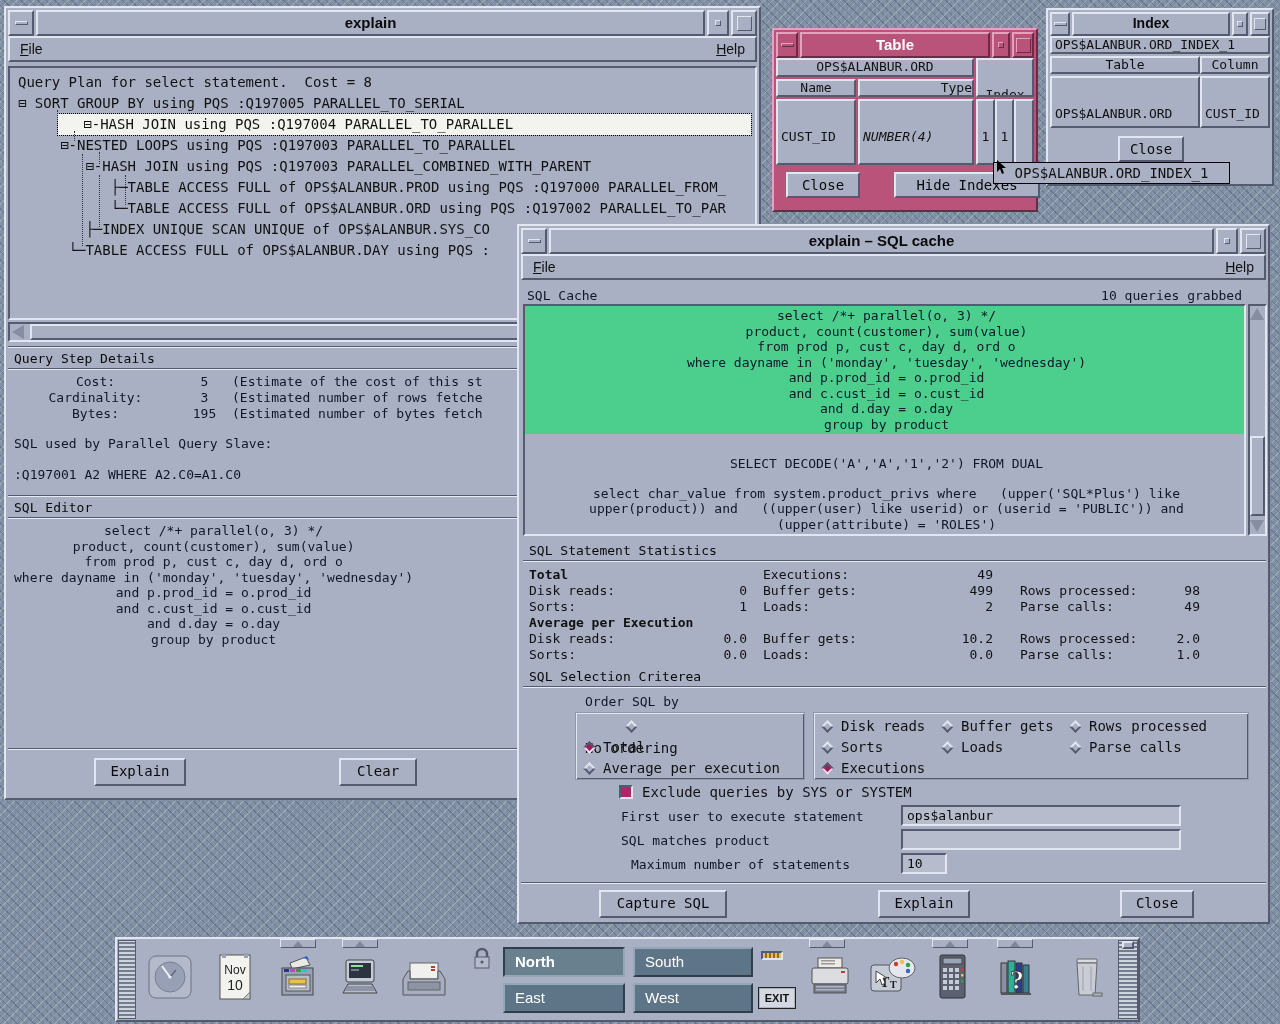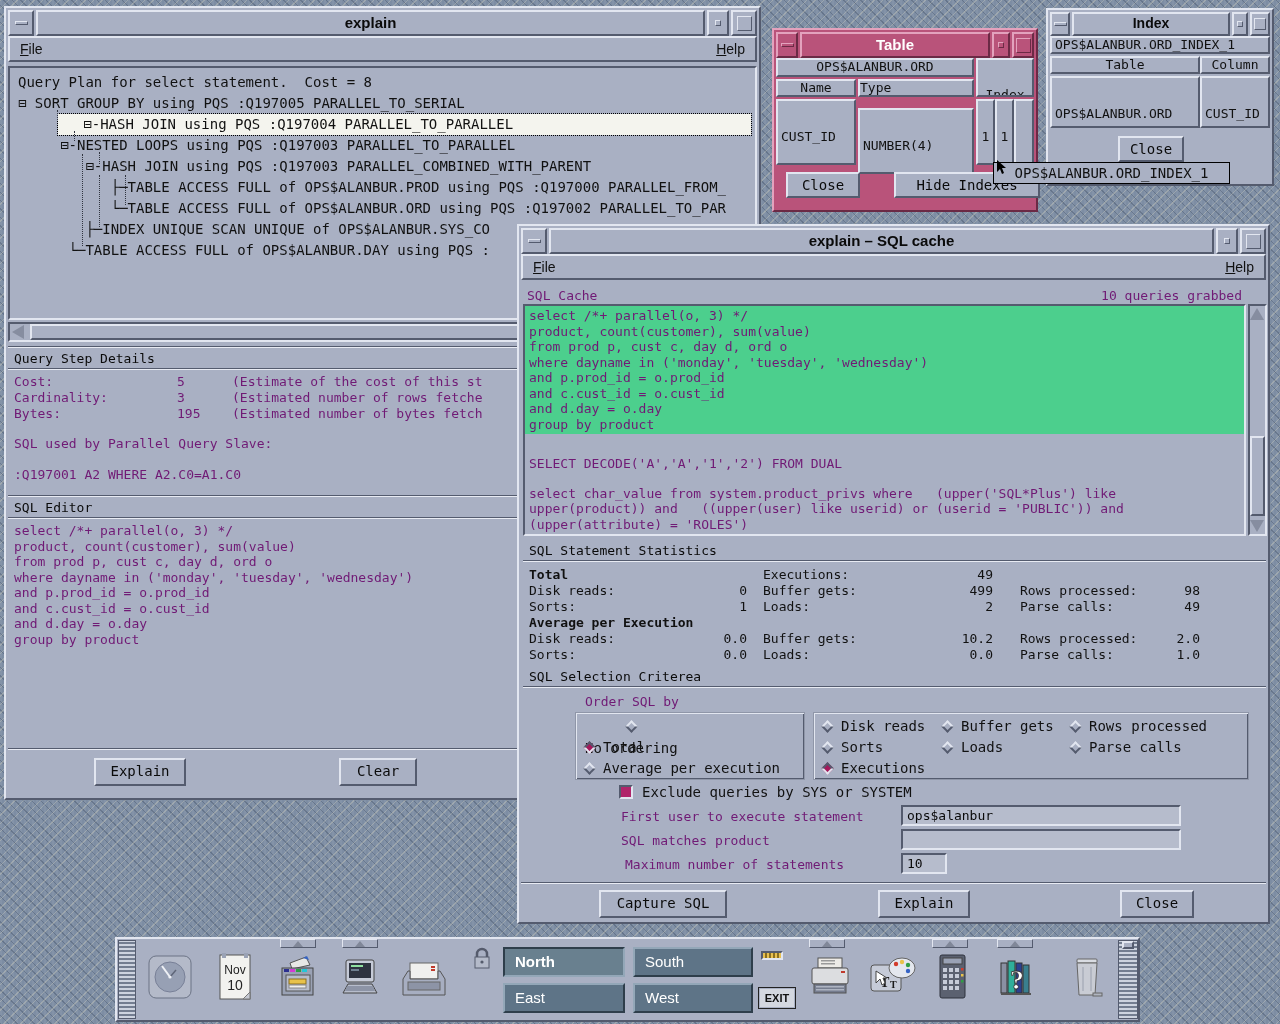--- a/index.html
+++ b/index.html
@@ -27,21 +27,21 @@
   .glyph-bar{width:13px;height:4px;background:#a9b0c3;border:1px solid;border-color:#e2e6f0 #545b6e #545b6e #e2e6f0;}
   .glyph-dot{width:6px;height:6px;background:#a9b0c3;border:1px solid;border-color:#e2e6f0 #545b6e #545b6e #e2e6f0;}
   .glyph-sq{width:15px;height:15px;background:#a9b0c3;border:1px solid;border-color:#e2e6f0 #545b6e #545b6e #e2e6f0;}
   .pink .glyph-bar,.pink .glyph-dot,.pink .glyph-sq{background:#b9537a;border-color:#e3a2bd #6b2a45 #6b2a45 #e3a2bd;}
   .menubar{border:2px solid; border-color:#e2e6f0 #545b6e #545b6e #e2e6f0; height:26px; display:flex; justify-content:space-between; align-items:center; padding:0 10px; font:14px "Liberation Sans",sans-serif;}
   .mitem{display:inline-block;}
   .mitem::first-letter{text-decoration:underline;}
   .btn{background:#a9b0c3; border:2px solid; border-color:#e2e6f0 #545b6e #545b6e #e2e6f0; font:14px/22px "DejaVu Sans Mono",monospace; color:#0a0a0a; text-align:center;}
   .field{background:#b6bccc; border:2px solid; border-color:#545b6e #e2e6f0 #e2e6f0 #545b6e; font:13px/17px "DejaVu Sans Mono",monospace; color:#0a0a0a; padding:0 4px;}
   input.field{outline:none;}
-  .mono13{font:13px/15.5px "DejaVu Sans Mono",monospace; white-space:pre; color:#701a75;}
+  .mono13{font:13px/15.5px "DejaVu Sans Mono",monospace; white-space:pre; color:#0f172a;text-align:center;}
   .sechead{font:13px/18px "DejaVu Sans Mono",monospace; color:#0a0a0a; padding-left:6px;}
   .tline{height:21px; font:14px/21px "DejaVu Sans Mono",monospace; white-space:pre;}
   .tline.sel{background:#f4f4ee; outline:1px dotted #000;margin-left:40px;}
   .conn{position:absolute; border-left:1px dotted #30343f; width:0;}
   .hthumb,.vthumb{background:#a9b0c3; border:2px solid; border-color:#e2e6f0 #545b6e #545b6e #e2e6f0;}
   .tri-l{width:0;height:0;border-top:7px solid transparent;border-bottom:7px solid transparent;border-right:12px solid #868da0;}
   .tri-u{width:0;height:0;border-left:7px solid transparent;border-right:7px solid transparent;border-bottom:12px solid #868da0;}
   .tri-d{width:0;height:0;border-left:7px solid transparent;border-right:7px solid transparent;border-top:12px solid #868da0;}
   .cell{background:#a9b0c3;border:2px solid;border-color:#e2e6f0 #545b6e #545b6e #e2e6f0;font:13px/14px "DejaVu Sans Mono",monospace;overflow:hidden;white-space:pre;}
   .dia{width:9px;height:9px;transform:rotate(45deg);background:#a9b0c3;border:2px solid;border-color:#e2e6f0 #545b6e #545b6e #e2e6f0;display:inline-block;flex:0 0 auto;}
@@ -245,21 +245,21 @@
       <div class="ritem" style="left:420px;top:71px;"><span class="dia"></span><span>Loads</span></div>
       <div class="ritem" style="left:548px;top:71px;"><span class="dia"></span><span>Parse calls</span></div>
       <div class="ritem" style="left:300px;top:92px;"><span class="dia on"></span><span>Executions</span></div>
 
       <div class="ritem" style="left:96px;top:116px;"><span class="cb"></span><span>Exclude queries by SYS or SYSTEM</span></div>
 
       <div class="abs mono13" style="left:98px;top:141px;">First user to execute statement</div>
       <input class="field abs" style="left: 378px; top: 137px; width: 280px; height: 21px;" value="ops$alanbur">
       <div class="abs mono13" style="left:98px;top:165px;">SQL matches product</div>
       <input class="field abs" style="left: 378px; top: 161px; width: 280px; height: 21px;" value="">
-      <div class="abs mono13" style="left:102px;top:189px;">Maximum number of statements</div>
+      <div class="abs mono13" style="left:108px;top:189px;">Maximum number of statements</div>
       <input class="field abs" style="left: 378px; top: 185px; width: 46px; height: 21px;" value="10">
     </div>
 
     <div class="etch abs" style="left:2px;top:656px;width:745px;"></div>
     <div class="btn abs" style="left:80px;top:664px;width:128px;height:28px;">Capture SQL</div>
     <div class="btn abs" style="left:359px;top:664px;width:92px;height:28px;">Explain</div>
     <div class="btn abs" style="left:601px;top:664px;width:74px;height:28px;">Close</div>
   </div>
 
   <div class="win pinkwin" style="left:772px;top:28px;width:266px;height:184px;z-index:20;">
@@ -273,29 +273,29 @@
         </div>
       <div class="wbtn" style="width:22px;">
           <div class="glyph-sq"></div>
         </div>
     </div>
     <div class="cell abs" style="left:2px;top:28px;width:198px;height:19px;text-align:center;">OPS$ALANBUR.ORD</div>
     <div class="cell abs" style="left:202px;top:28px;width:58px;height:39px;text-align:center;">
       <div>Index</div>
     </div>
     <div class="cell abs" style="left:2px;top:49px;width:80px;height:18px;text-align:center;">Name</div>
-    <div class="cell abs" style="left:84px;top:49px;width:116px;height:18px;text-align:left;">Type</div>
+    <div class="cell abs" style="left:84px;top:49px;width:116px;height:18px;text-align:right;">Type</div>
 
     <div class="cell abs" style="left:2px;top:69px;width:80px;height:66px;padding:1px 3px;">
       <div style="height:16px;">CUST_ID</div>
       
       
       
     </div>
-    <div class="cell abs" style="left:84px;top:78px;width:116px;height:66px;padding:1px 3px;">
+    <div class="cell abs" style="left:84px;top:69px;width:116px;height:66px;padding:1px 3px;font-style:italic;">
       <div style="height:16px;">NUMBER(4)</div>
       
       
       
     </div>
     <div class="cell abs" style="left:202px;top:69px;width:19px;height:66px;padding:1px 0;text-align:center;">
       <div style="height:16px;">1</div>
       
       
       

